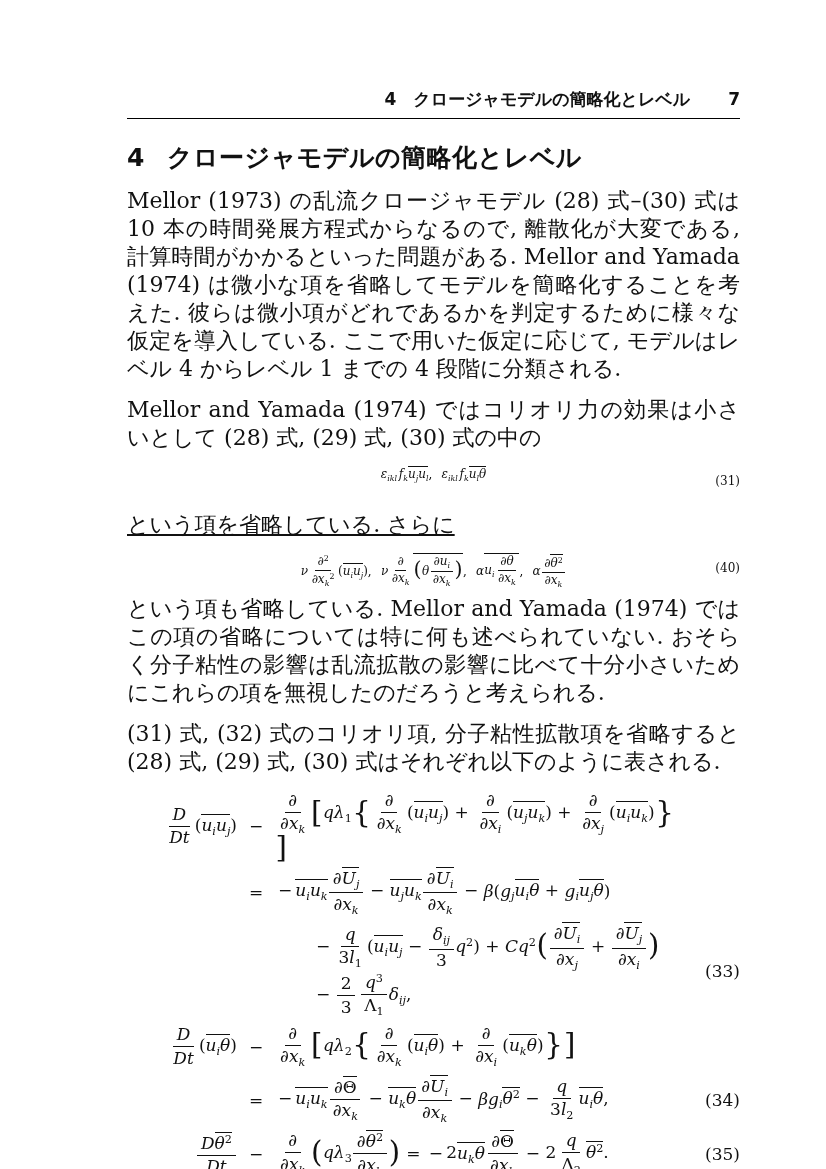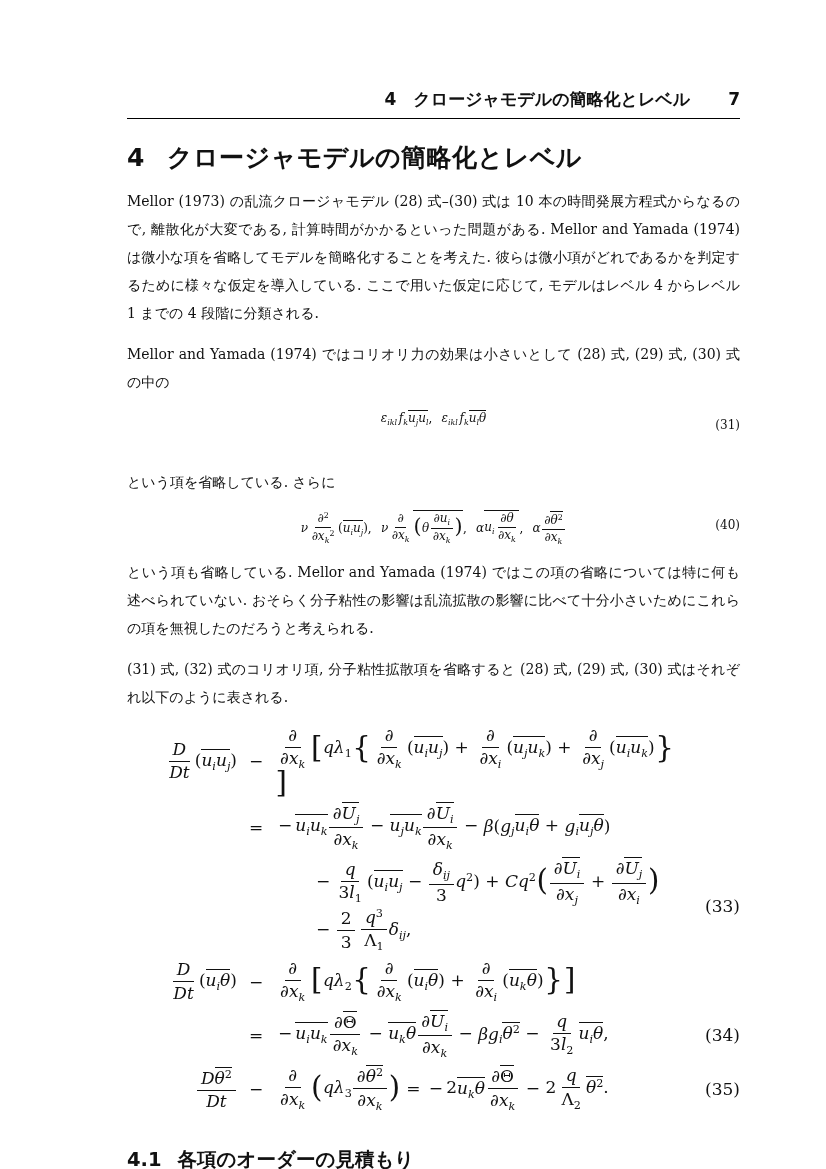--- a/index.html
+++ b/index.html
@@ -29,21 +29,21 @@
     display:flex;gap:22px;align-items:baseline;
   }
   .subsection-heading{
     margin-top:26px;
     font-family:"DejaVu Sans","Liberation Sans",sans-serif;
     font-weight:bold;font-size:19.5px;
     display:flex;gap:16px;align-items:baseline;
   }
   
   .para{
-    margin:13px 0 0;font-size:14px;line-height:28px;
+    margin:13px 0 0;font-size:22px;line-height:28px;
     text-align:justify;
   }
   
   .displayeq{
     position:relative;text-align:center;margin:14px 0 10px;
     font-size:12px;min-height:30px;
   }
   .displayeq .eq-num{
     position:absolute;right:0;top:50%;transform:translateY(-50%);
     font-style:normal;
@@ -90,21 +90,21 @@
 
   <p class="para">Mellor (1973) の乱流クロージャモデル (28) 式–(30) 式は 10 本の時間発展方程式からなるので, 離散化が大変である, 計算時間がかかるといった問題がある. Mellor and Yamada (1974) は微小な項を省略してモデルを簡略化することを考えた. 彼らは微小項がどれであるかを判定するために様々な仮定を導入している. ここで用いた仮定に応じて, モデルはレベル 4 からレベル 1 までの 4 段階に分類される.</p>
 
   <p class="para">Mellor and Yamada (1974) ではコリオリ力の効果は小さいとして (28) 式, (29) 式, (30) 式の中の</p>
 
   <div class="displayeq">
     <span class="math"><span class="mi">ε</span><span class="msub"><span class="mi">i</span><span class="mi">k</span><span class="mi">l</span></span><span class="mth"></span><span class="mi">f</span><span class="msub"><span class="mi">k</span></span><span class="mol"><span class="mi">u</span><span class="msub"><span class="mi">j</span></span><span class="mi">u</span><span class="msub"><span class="mi">l</span></span></span><span class="mc">,</span><span class="msp"></span><span class="mi">ε</span><span class="msub"><span class="mi">i</span><span class="mi">k</span><span class="mi">l</span></span><span class="mth"></span><span class="mi">f</span><span class="msub"><span class="mi">k</span></span><span class="mol"><span class="mi">u</span><span class="msub"><span class="mi">l</span></span><span class="mi">θ</span></span></span>
     <span class="eq-num">(31)</span>
   </div>
 
-  <p class="para" style="margin-top:18px;">という項を省略している. さらに</p>
+  <p class="para" style="margin-top:5px;text-decoration:underline;">という項を省略している. さらに</p>
 
   <div class="displayeq">
     <span class="math"><span class="mi">ν</span><span class="mfrac">
           <span class="mnum"><span class="mi">∂</span><span class="msup"><span class="mn">2</span></span></span>
           <span class="mden"><span class="mi">∂</span><span class="mi">x</span><span class="msub"><span class="mi">k</span></span><span class="msup"><span class="mn">2</span></span></span>
         </span><span class="mn">(</span><span class="mol"><span class="mi">u</span><span class="msub"><span class="mi">i</span></span><span class="mi">u</span><span class="msub"><span class="mi">j</span></span></span><span class="mn">)</span><span class="mc">,</span><span class="msp"></span><span class="mi">ν</span><span class="mfrac">
           <span class="mnum"><span class="mi">∂</span></span>
           <span class="mden"><span class="mi">∂</span><span class="mi">x</span><span class="msub"><span class="mi">k</span></span></span>
         </span><span class="mol"><span class="mbig">(</span><span class="mi">θ</span><span class="mfrac">
             <span class="mnum"><span class="mi">∂</span><span class="mi">u</span><span class="msub"><span class="mi">i</span></span></span>
@@ -112,21 +112,21 @@
           </span><span class="mbig">)</span></span><span class="mc">,</span><span class="msp"></span><span class="mi">α</span><span class="mol"><span class="mi">u</span><span class="msub"><span class="mi">i</span></span><span class="mfrac">
             <span class="mnum"><span class="mi">∂</span><span class="mi">θ</span></span>
             <span class="mden"><span class="mi">∂</span><span class="mi">x</span><span class="msub"><span class="mi">k</span></span></span>
           </span></span><span class="mc">,</span><span class="msp"></span><span class="mi">α</span><span class="mfrac">
           <span class="mnum"><span class="mi">∂</span><span class="mol"><span class="mi">θ</span><span class="msup"><span class="mn">2</span></span></span></span>
           <span class="mden"><span class="mi">∂</span><span class="mi">x</span><span class="msub"><span class="mi">k</span></span></span>
         </span></span>
     <span class="eq-num">(40)</span>
   </div>
 
-  <p class="para" style="margin-top:8px;">という項も省略している. Mellor and Yamada (1974) ではこの項の省略については特に何も述べられていない. おそらく分子粘性の影響は乱流拡散の影響に比べて十分小さいためにこれらの項を無視したのだろうと考えられる.</p>
+  <p class="para" style="margin-top:2px;">という項も省略している. Mellor and Yamada (1974) ではこの項の省略については特に何も述べられていない. おそらく分子粘性の影響は乱流拡散の影響に比べて十分小さいためにこれらの項を無視したのだろうと考えられる.</p>
 
   <p class="para">(31) 式, (32) 式のコリオリ項, 分子粘性拡散項を省略すると (28) 式, (29) 式, (30) 式はそれぞれ以下のように表される.</p>
 
   <div class="eqnarray">
     <div class="eqrow">
       <span class="eq-lhs math"><span class="mfrac">
             <span class="mnum"><span class="mi">D</span></span>
             <span class="mden"><span class="mi">D</span><span class="mi">t</span></span>
           </span><span class="mn">(</span><span class="mol"><span class="mi">u</span><span class="msub"><span class="mi">i</span></span><span class="mi">u</span><span class="msub"><span class="mi">j</span></span></span><span class="mn">)</span></span>
       <span class="eq-rel math"><span class="mo">−</span></span>

